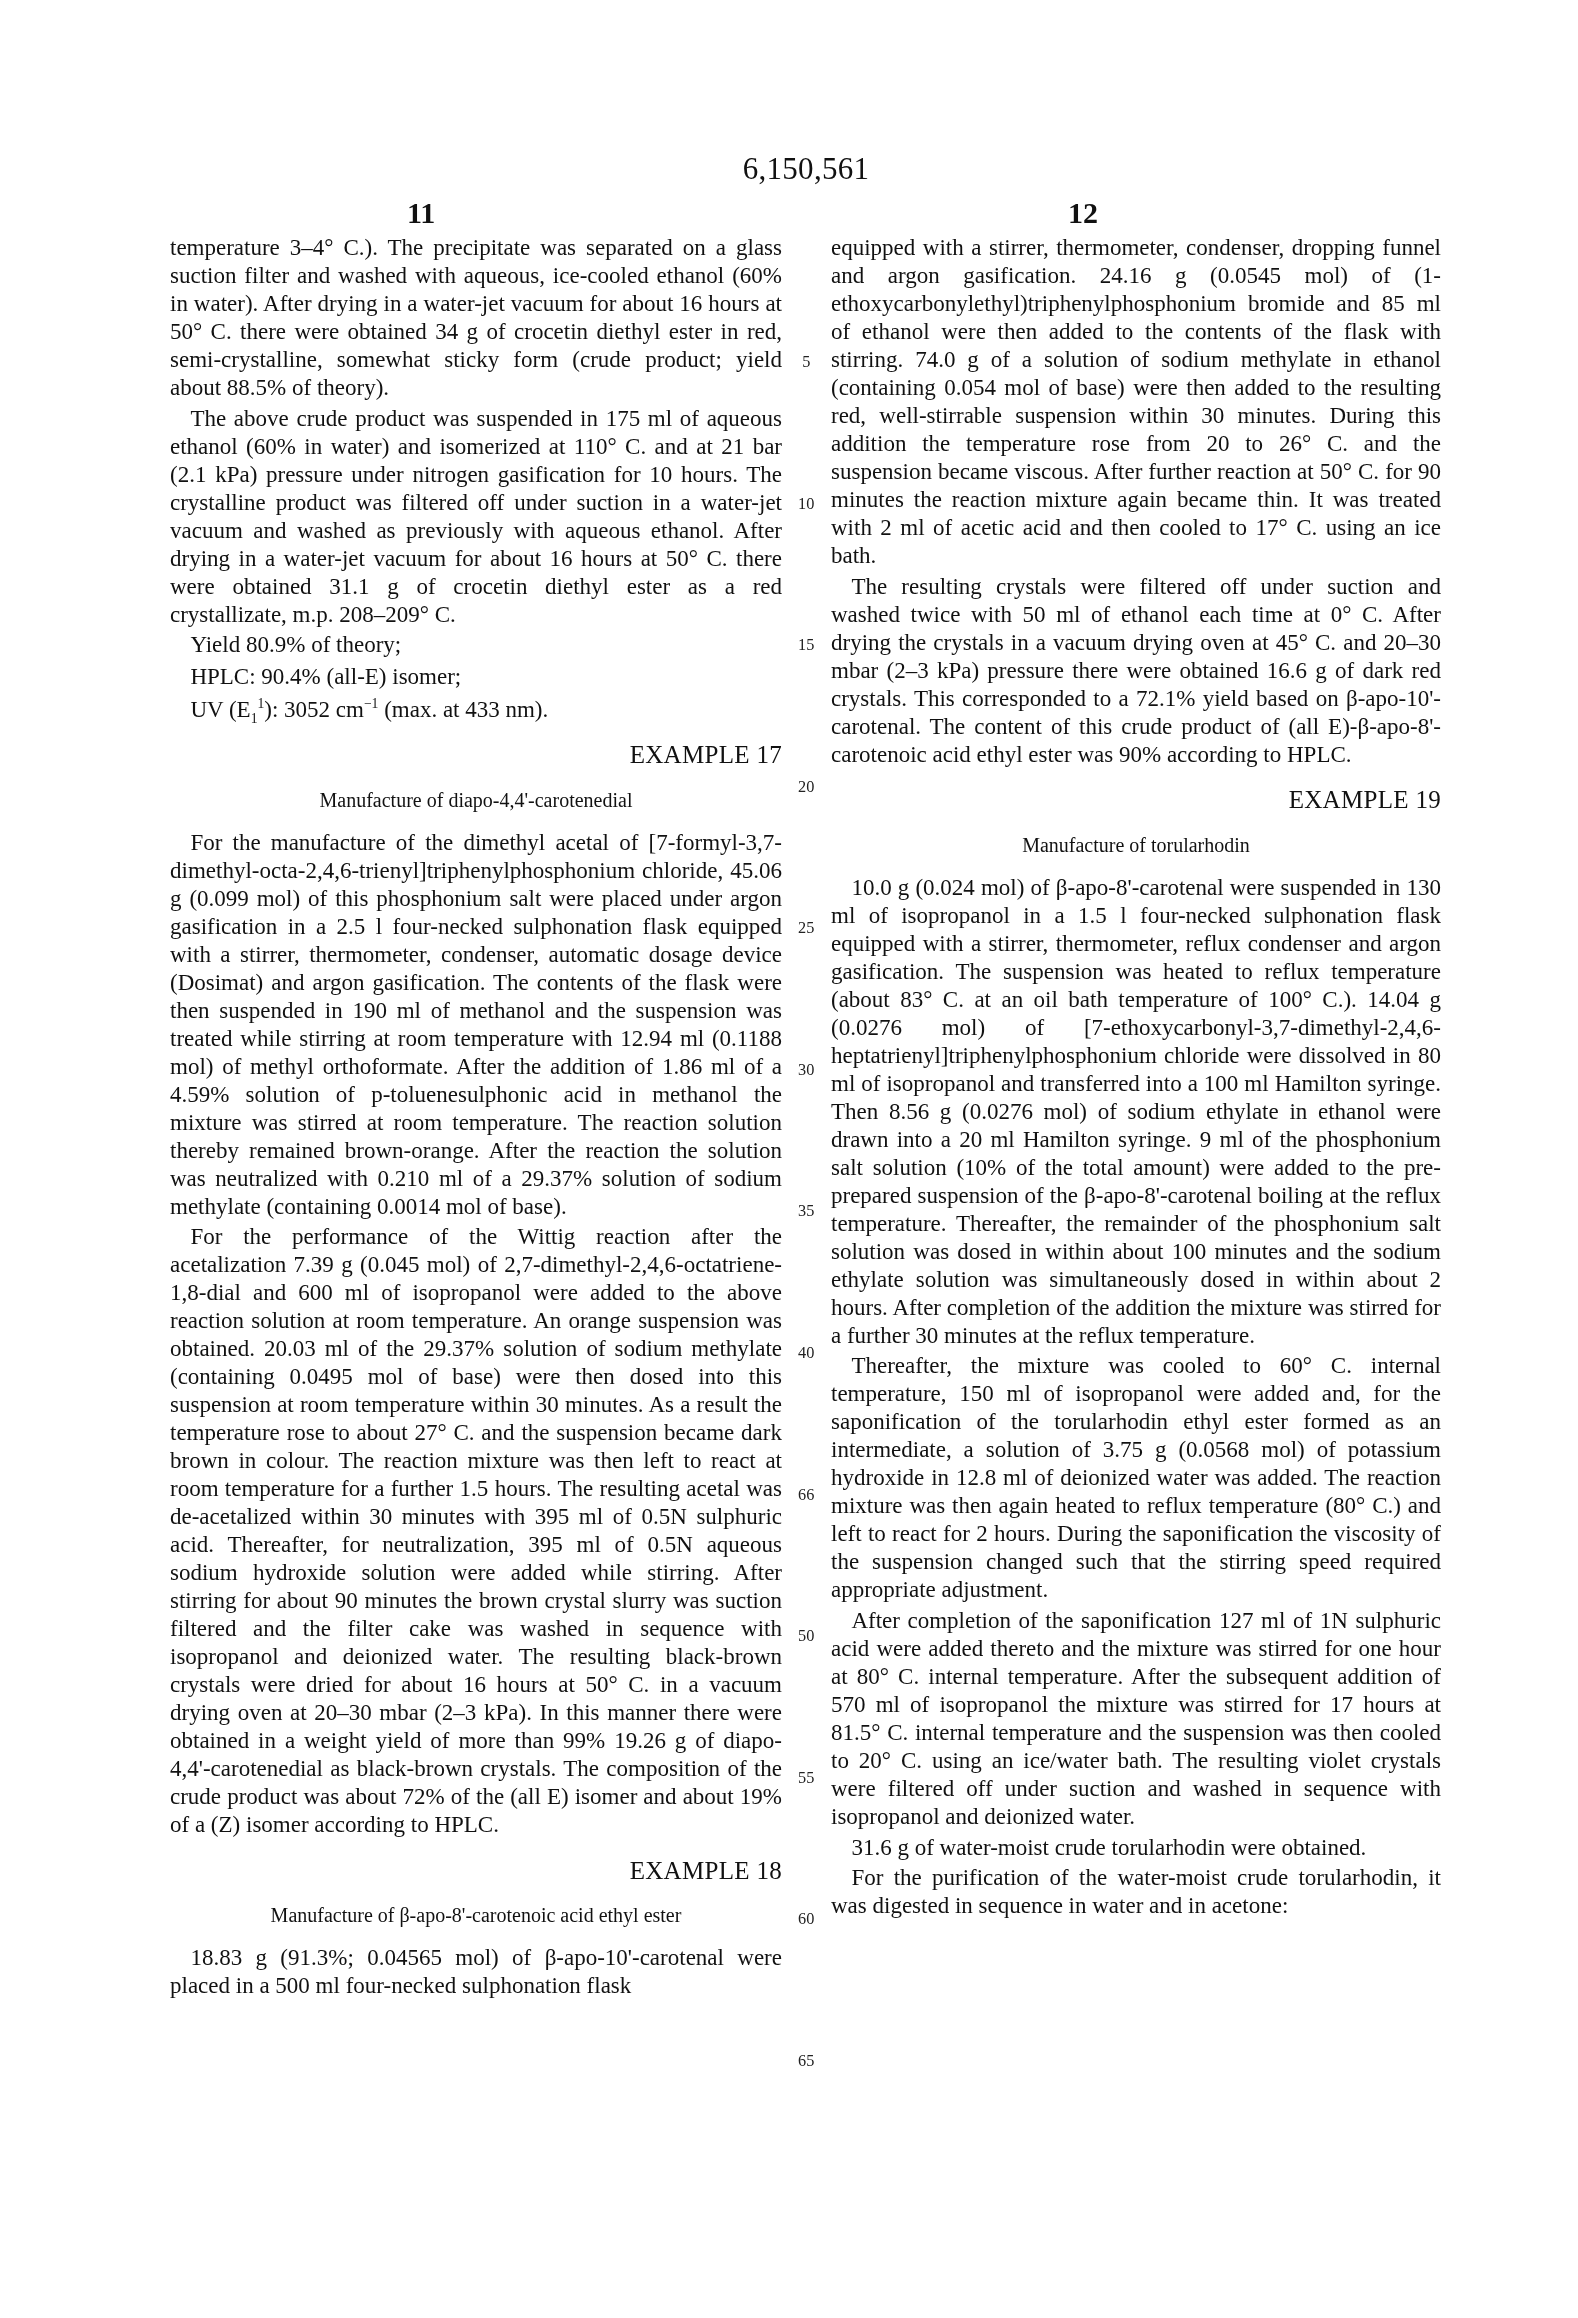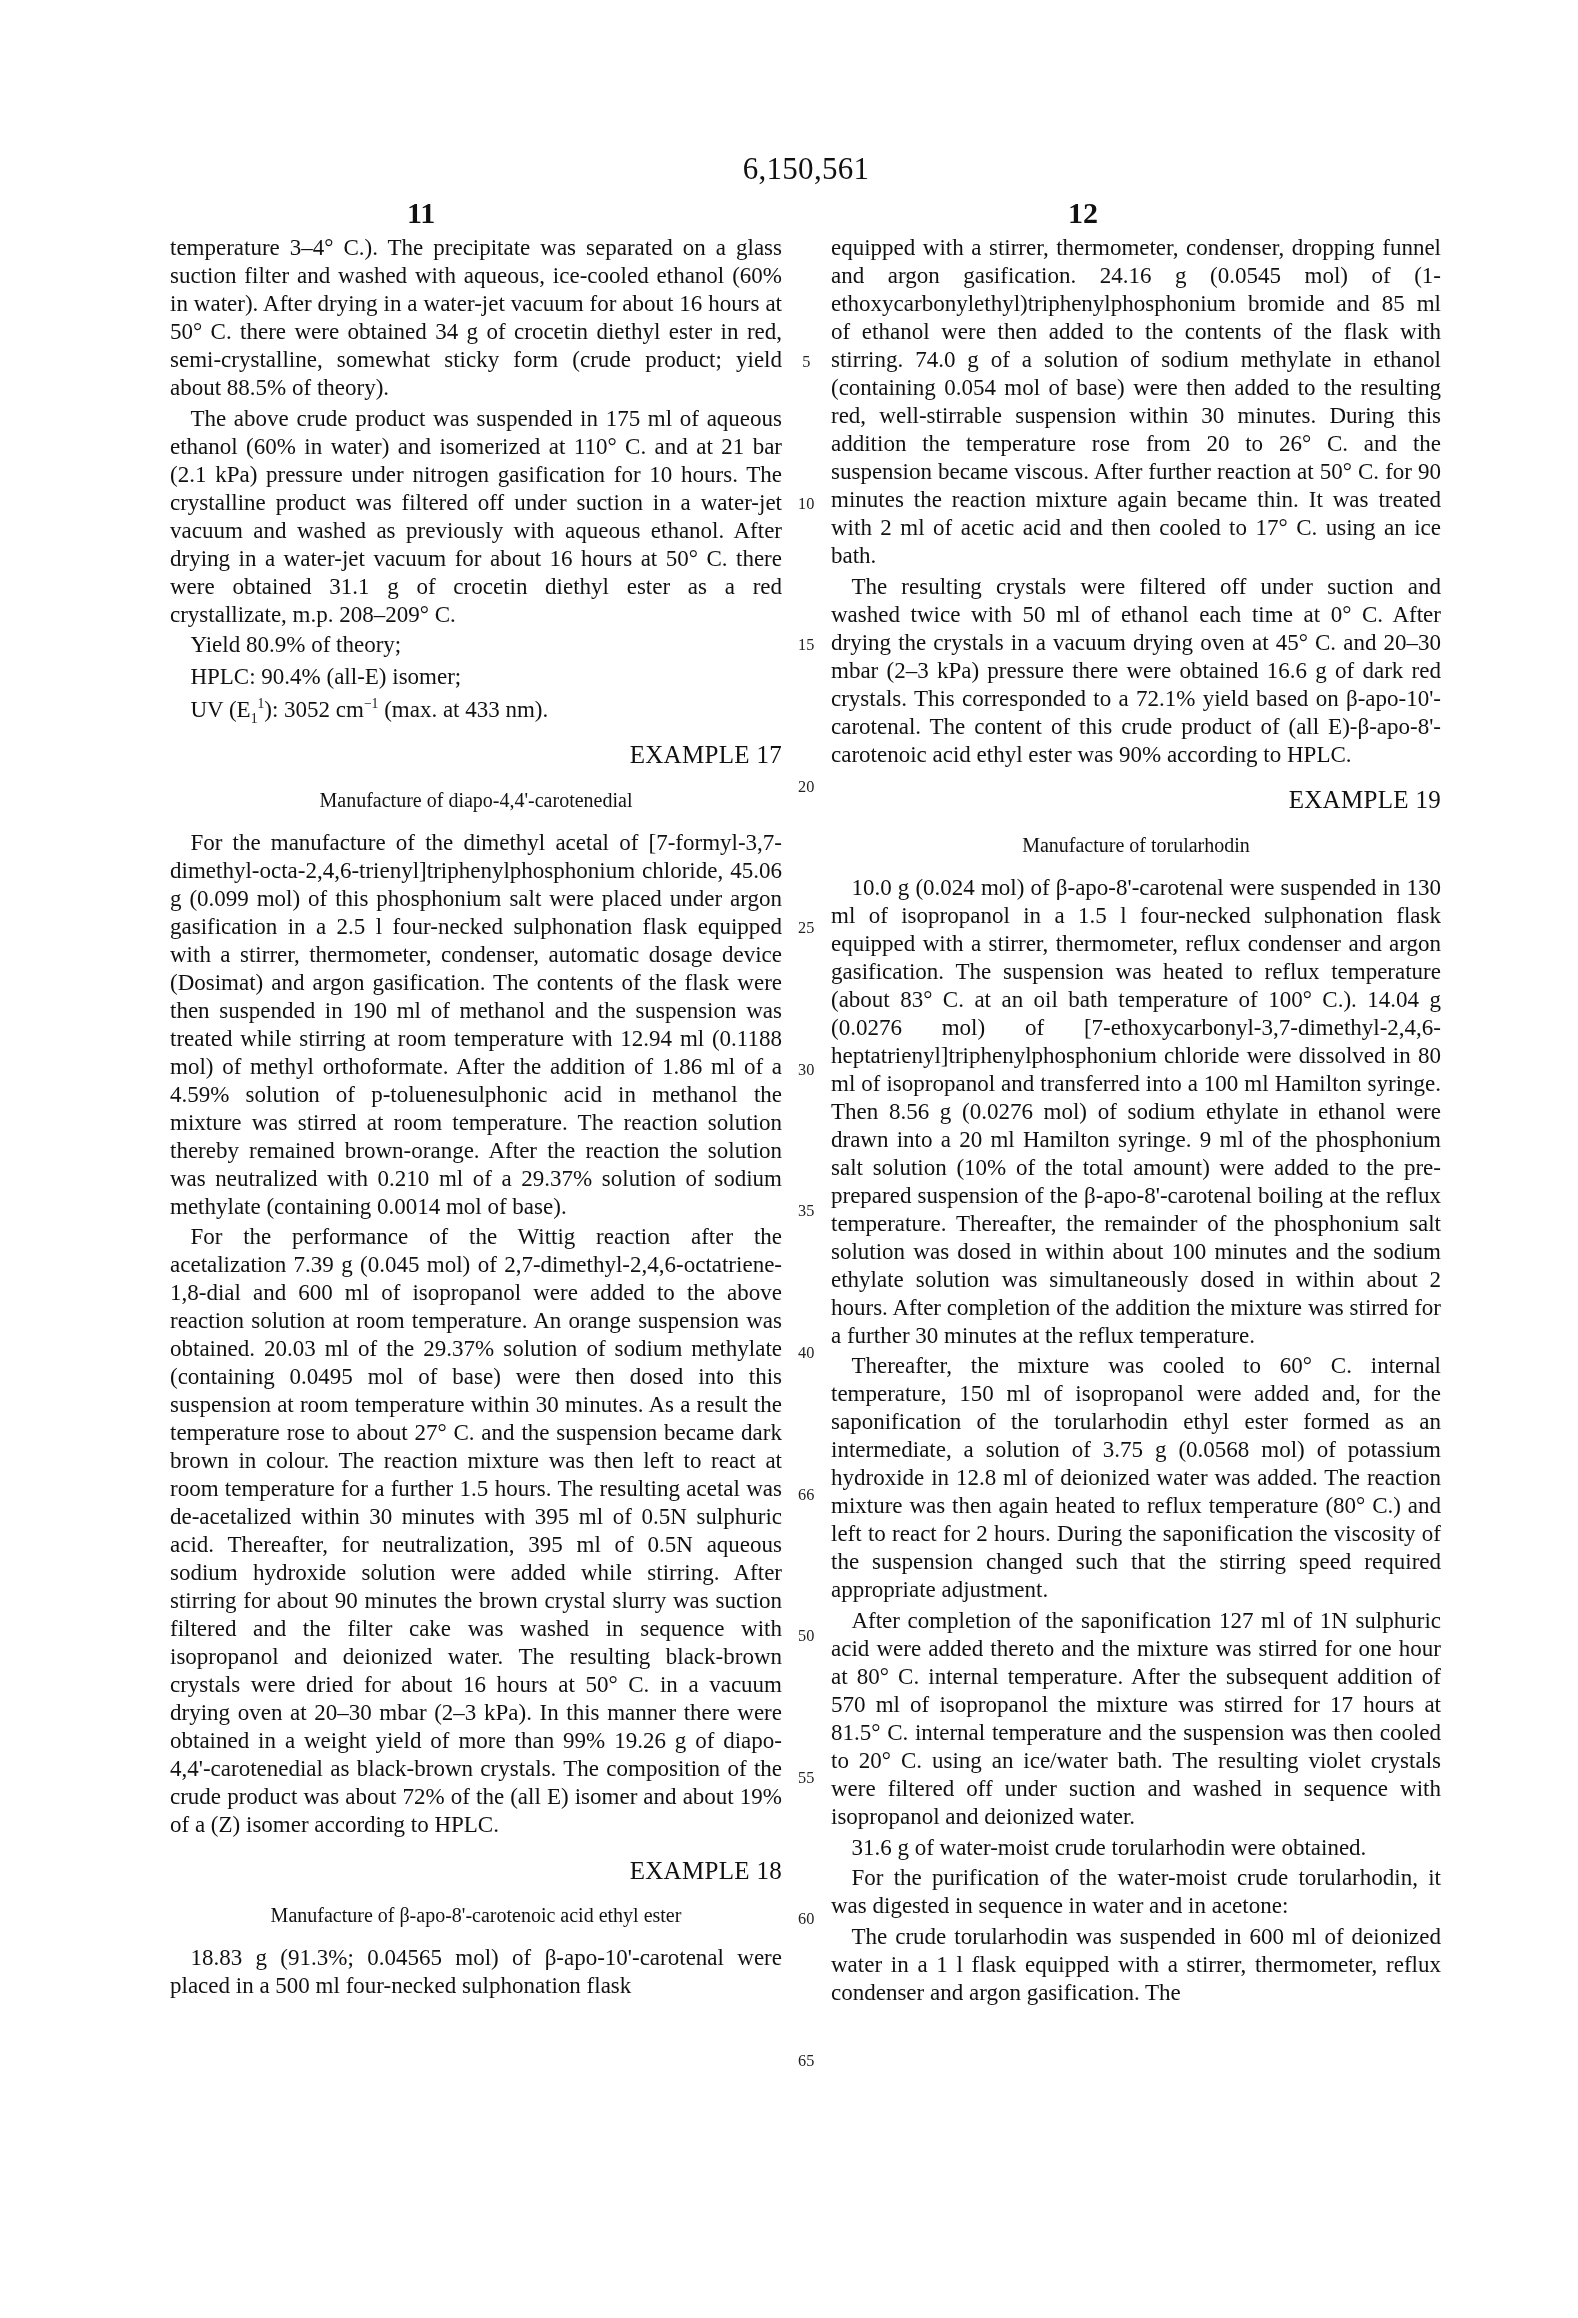--- a/index.html
+++ b/index.html
@@ -82,15 +82,14 @@
 <div class="column right">
   <p class="noindent">equipped with a stirrer, thermometer, condenser, dropping funnel and argon gasification. 24.16 g (0.0545 mol) of (1-ethoxycarbonylethyl)triphenylphosphonium bromide and 85 ml of ethanol were then added to the contents of the flask with stirring. 74.0 g of a solution of sodium methylate in ethanol (containing 0.054 mol of base) were then added to the resulting red, well-stirrable suspension within 30 minutes. During this addition the temperature rose from 20 to 26° C. and the suspension became viscous. After further reaction at 50° C. for 90 minutes the reaction mixture again became thin. It was treated with 2 ml of acetic acid and then cooled to 17° C. using an ice bath.</p>
   <p>The resulting crystals were filtered off under suction and washed twice with 50 ml of ethanol each time at 0° C. After drying the crystals in a vacuum drying oven at 45° C. and 20–30 mbar (2–3 kPa) pressure there were obtained 16.6 g of dark red crystals. This corresponded to a 72.1% yield based on β-apo-10'-carotenal. The content of this crude product of (all E)-β-apo-8'-carotenoic acid ethyl ester was 90% according to HPLC.</p>
   <h3>EXAMPLE 19</h3>
   <h4>Manufacture of torularhodin</h4>
   <p>10.0 g (0.024 mol) of β-apo-8'-carotenal were suspended in 130 ml of isopropanol in a 1.5 l four-necked sulphonation flask equipped with a stirrer, thermometer, reflux condenser and argon gasification. The suspension was heated to reflux temperature (about 83° C. at an oil bath temperature of 100° C.). 14.04 g (0.0276 mol) of [7-ethoxycarbonyl-3,7-dimethyl-2,4,6-heptatrienyl]triphenylphosphonium chloride were dissolved in 80 ml of isopropanol and transferred into a 100 ml Hamilton syringe. Then 8.56 g (0.0276 mol) of sodium ethylate in ethanol were drawn into a 20 ml Hamilton syringe. 9 ml of the phosphonium salt solution (10% of the total amount) were added to the pre-prepared suspension of the β-apo-8'-carotenal boiling at the reflux temperature. Thereafter, the remainder of the phosphonium salt solution was dosed in within about 100 minutes and the sodium ethylate solution was simultaneously dosed in within about 2 hours. After completion of the addition the mixture was stirred for a further 30 minutes at the reflux temperature.</p>
   <p>Thereafter, the mixture was cooled to 60° C. internal temperature, 150 ml of isopropanol were added and, for the saponification of the torularhodin ethyl ester formed as an intermediate, a solution of 3.75 g (0.0568 mol) of potassium hydroxide in 12.8 ml of deionized water was added. The reaction mixture was then again heated to reflux temperature (80° C.) and left to react for 2 hours. During the saponification the viscosity of the suspension changed such that the stirring speed required appropriate adjustment.</p>
   <p>After completion of the saponification 127 ml of 1N sulphuric acid were added thereto and the mixture was stirred for one hour at 80° C. internal temperature. After the subsequent addition of 570 ml of isopropanol the mixture was stirred for 17 hours at 81.5° C. internal temperature and the suspension was then cooled to 20° C. using an ice/water bath. The resulting violet crystals were filtered off under suction and washed in sequence with isopropanol and deionized water.</p>
   <p>31.6 g of water-moist crude torularhodin were obtained.</p>
   <p>For the purification of the water-moist crude torularhodin, it was digested in sequence in water and in acetone:</p>
-  <p>The crude torularhodin was suspended in 600 ml of deionized water in a 1 l flask equipped with a stirrer, thermometer, reflux condenser and argon gasification. The</p>
 </div>
 
 
 </body></html>

